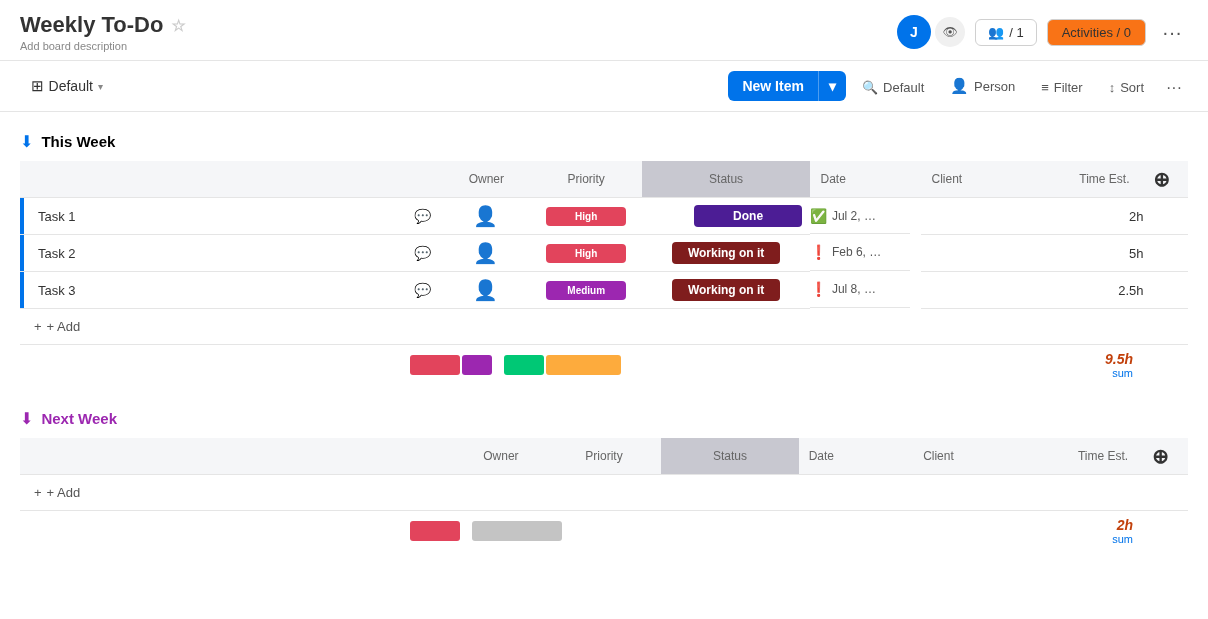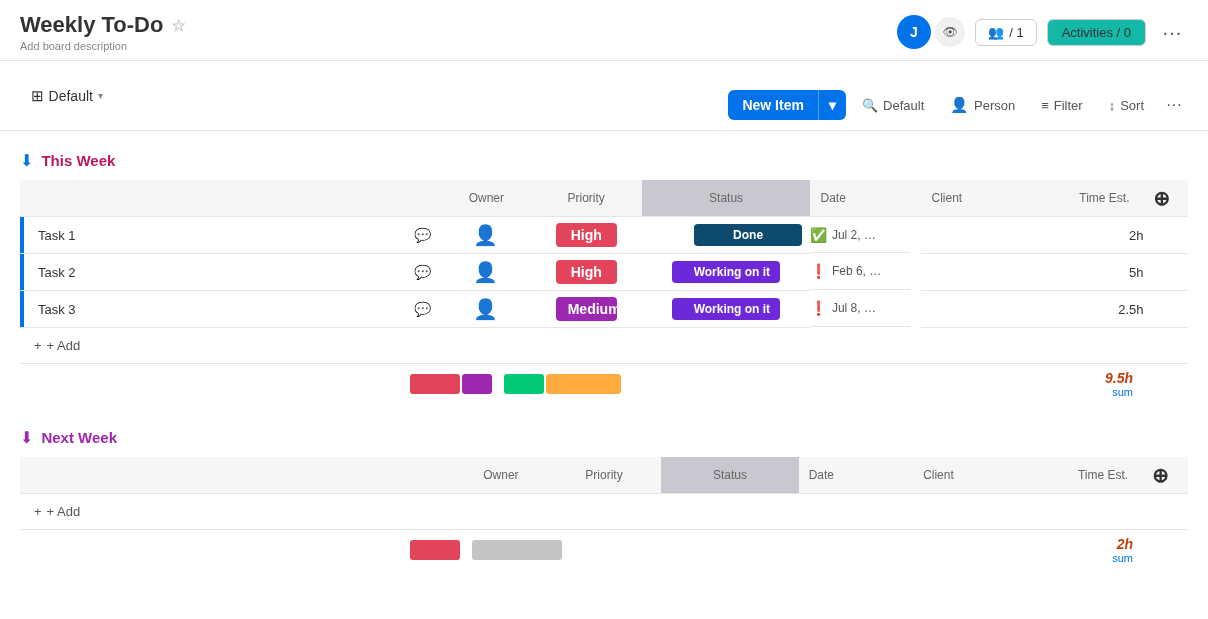--- a/index.html
+++ b/index.html
@@ -28,38 +28,38 @@
     }
     .pill-btn {
       display: flex; align-items: center; gap: 5px;
       border: 1px solid #d0d0d0; border-radius: 6px;
       padding: 5px 12px; background: #fff; cursor: pointer;
       font-size: 13px; color: #333;
     }
     .activities-btn {
       display: flex; align-items: center; gap: 5px;
       border: 1px solid #d0d0d0; border-radius: 6px;
-      padding: 5px 14px; background: #14b8a6; cursor: pointer;
+      padding: 5px 14px; background: #f97316; cursor: pointer;
       font-size: 13px; color: #333;
     }
     .more-btn { background: none; border: none; cursor: pointer; font-size: 20px; color: #555; padding: 4px 6px; }
 
     
     .toolbar {
       display: flex; align-items: center; justify-content: space-between;
       padding: 10px 20px;
       border-bottom: 1px solid #e5e5e5;
     }
     .toolbar-left { display: flex; align-items: center; gap: 6px; }
     .view-select {
       display: flex; align-items: center; gap: 5px;
       border: 1px solid transparent; border-radius: 6px;
       padding: 5px 10px; cursor: pointer; font-size: 14px; color: #333;
     }
-    .toolbar-right { display: flex; align-items: center; gap: 6px; margin-top: 19px; }
+    .toolbar-right { display: flex; align-items: flex-end; gap: 6px; }
     .new-item-btn {
       display: flex; align-items: center; gap: 0;
       background: #0073ea; color: #fff; border: none; border-radius: 6px;
       font-size: 14px; font-weight: 600; cursor: pointer; overflow: hidden;
     }
     .new-item-main { padding: 7px 14px; }
     .new-item-dropdown { padding: 7px 10px; border-left: 1px solid rgba(255,255,255,0.3); display: flex; align-items: center; }
     .toolbar-action-btn {
       display: flex; align-items: center; gap: 5px;
       background: none; border: none; cursor: pointer;
@@ -69,21 +69,21 @@
     
     .board-content { padding: 20px; overflow-x: auto; }
 
     
     .group { margin-bottom: 30px; }
     .group-header {
       display: flex; align-items: center; gap: 8px;
       margin-bottom: 10px; cursor: pointer;
     }
     .group-chevron { color: #0073ea; font-size: 16px; }
-    .group-title { font-size: 15px; font-weight: 600; color: #be185d; }
+    .group-title { font-size: 15px; font-weight: 600; color: #000000; }
 
     
     .task-table { width: 100%; border-collapse: collapse; }
     .task-table th {
       text-align: left; font-size: 12px; color: #666; font-weight: 500;
       padding: 6px 10px; background: #f5f6f8; border-bottom: 1px solid #e5e5e5;
     }
     .task-table th.col-status { background: #d0d0d8; text-align: center; }
     .task-table td { padding: 0; border-bottom: 1px solid #e5e5e5; height: 36px; }
 
@@ -102,32 +102,32 @@
 
     .task-name-text { flex: 1; font-size: 13px; }
     .comment-icon { color: #ccc; font-size: 14px; cursor: pointer; }
 
     .owner-cell { text-align: center; padding: 0 10px; }
     .owner-avatar { color: #ccc; font-size: 20px; }
 
     .priority-cell { text-align: center; padding: 2px 6px; }
     .priority-badge {
       display: inline-block; padding: 4px 12px; border-radius: 4px;
-      color: #fff; font-size: 14px; font-weight: 600; width: 61px; text-align: center;
+      color: #fff; font-size: 10px; font-weight: 600; width: 80px; text-align: center;
     }
     .priority-high { background: #e2445c; }
     .priority-medium { background: #9c27b0; }
 
     .status-cell { text-align: center; padding: 2px 6px; }
     .status-badge {
       display: inline-block; padding: 4px 10px; border-radius: 4px;
       color: #fff; font-size: 12px; font-weight: 600; width: 108px; text-align: center;
     }
-    .status-done { background: #0c4a6e; margin-left: 44px; }
-    .status-working { background: #6d28d9; text-align: right; }
+    .status-done { background: #4c1d95; margin-left: 44px; }
+    .status-working { background: #7f1d1d; }
     .status-empty { background: #c4c4c4; }
 
     .date-cell { padding: 0 10px; font-size: 12px; color: #555; display: flex; align-items: center; gap: 4px; }
     .date-check { color: #00c875; font-size: 14px; }
     .date-alert { color: #e2445c; font-size: 14px; }
 
     .time-cell { text-align: right; padding: 0 14px; font-size: 13px; color: #333; }
     .add-col-btn { background: none; border: none; cursor: pointer; font-size: 20px; color: #333; font-weight: 700; }
 
     

